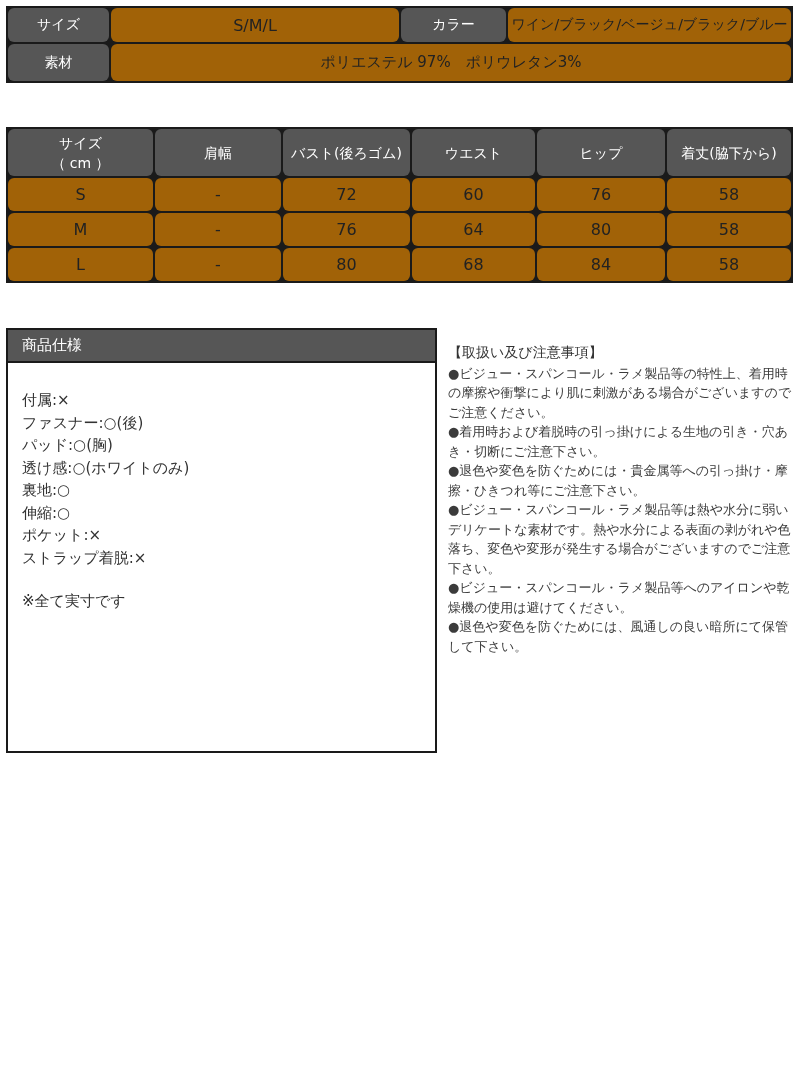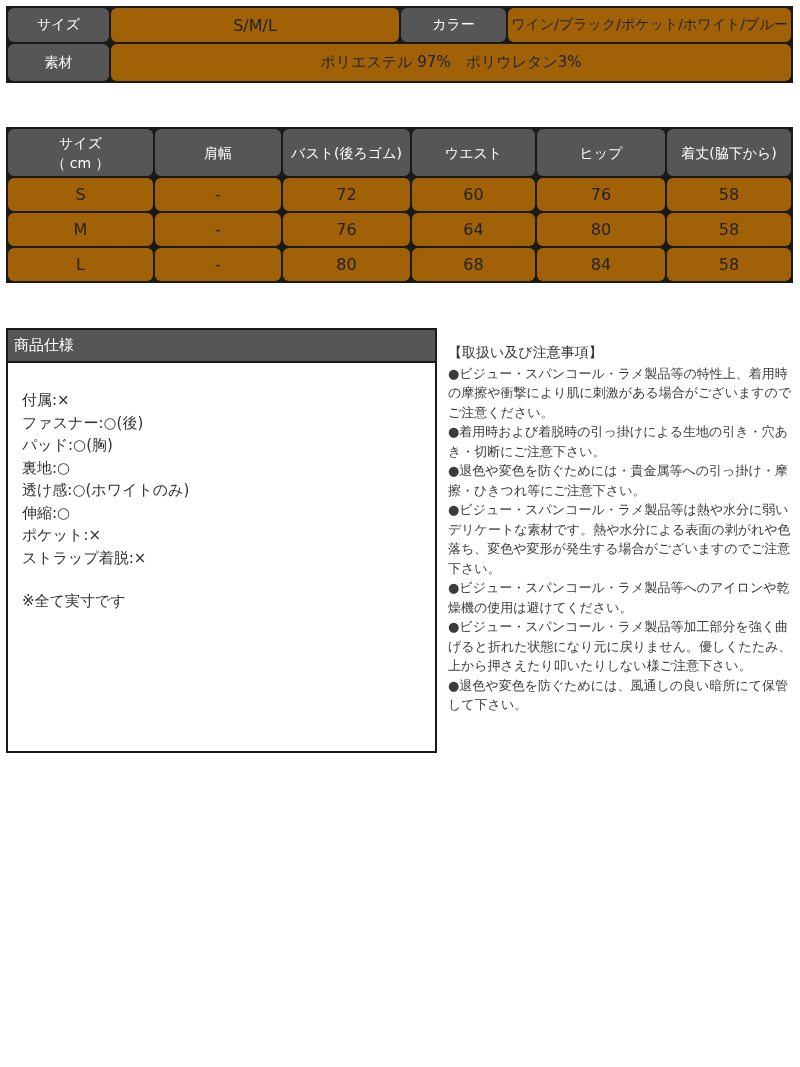--- a/index.html
+++ b/index.html
@@ -88,21 +88,21 @@
     background: #ffffff;
   }
   .spec-box-header {
     height: 31px;
     background: #565656;
     border-bottom: 2px solid #1a1a1a;
     color: #ffffff;
     font-size: 15px;
     display: flex;
     align-items: center;
-    padding-left: 6px;
+    padding-left: 14px;
   }
   .spec-box-content {
     padding: 26px 14px 0 14px;
     font-size: 15px;
     color: #333333;
   }
   .spec-line { line-height: 22.5px; }
   .spec-note { margin-top: 21px; line-height: 22.5px; }
 
   
@@ -124,21 +124,21 @@
 </style>
 </head>
 <body>
 
 <div class="page">
 
   <div class="info-table">
     <div class="cell dark label">サイズ</div>
     <div class="cell light sml-value">S/M/L</div>
     <div class="cell dark label">カラー</div>
-    <div class="cell light color-value">ワイン/ブラック/ポケット/ホワイト/ブルー</div>
+    <div class="cell light color-value">ワイン/ブラック/ベージュ/ブラック/ブルー</div>
     <div class="cell dark label">素材</div>
     <div class="cell light material-value">ポリエステル 97%　ポリウレタン3%</div>
   </div>
 
   <div class="size-table">
 
     <div class="cell dark hdr">
       <span>サイズ</span>
       <span>（ cm ）</span>
     </div>
@@ -169,33 +169,32 @@
     <div class="cell light val">84</div>
     <div class="cell light val">58</div>
   </div>
 
   <div class="spec-box">
     <div class="spec-box-header">商品仕様</div>
     <div class="spec-box-content">
       <div class="spec-line">付属:×</div>
       <div class="spec-line">ファスナー:○(後)</div>
       <div class="spec-line">パッド:○(胸)</div>
+      <div class="spec-line">透け感:○(ホワイトのみ)</div>
       <div class="spec-line">裏地:○</div>
-      <div class="spec-line">透け感:○(ホワイトのみ)</div>
       <div class="spec-line">伸縮:○</div>
       <div class="spec-line">ポケット:×</div>
       <div class="spec-line">ストラップ着脱:×</div>
       <div class="spec-note">※全て実寸です</div>
     </div>
   </div>
 
   <div class="care-notes">
     <div class="title">【取扱い及び注意事項】</div>
     <p class="note-item">●ビジュー・スパンコール・ラメ製品等の特性上、着用時の摩擦や衝撃により肌に刺激がある場合がございますのでご注意ください。</p>
     <p class="note-item">●着用時および着脱時の引っ掛けによる生地の引き・穴あき・切断にご注意下さい。</p>
     <p class="note-item">●退色や変色を防ぐためには・貴金属等への引っ掛け・摩擦・ひきつれ等にご注意下さい。</p>
     <p class="note-item">●ビジュー・スパンコール・ラメ製品等は熱や水分に弱いデリケートな素材です。熱や水分による表面の剥がれや色落ち、変色や変形が発生する場合がございますのでご注意下さい。</p>
     <p class="note-item">●ビジュー・スパンコール・ラメ製品等へのアイロンや乾燥機の使用は避けてください。</p>
-    <p class="note-item">●ビジュー・スパンコール・ラメ製品等加工部分を強く曲げると折れた状態になり元に戻りません。優しくたたみ、上から押さえたり叩いたりしない様ご注意下さい。</p>
     <p class="note-item">●退色や変色を防ぐためには、風通しの良い暗所にて保管して下さい。</p>
   </div>
 
 </div>
 
 </body></html>

